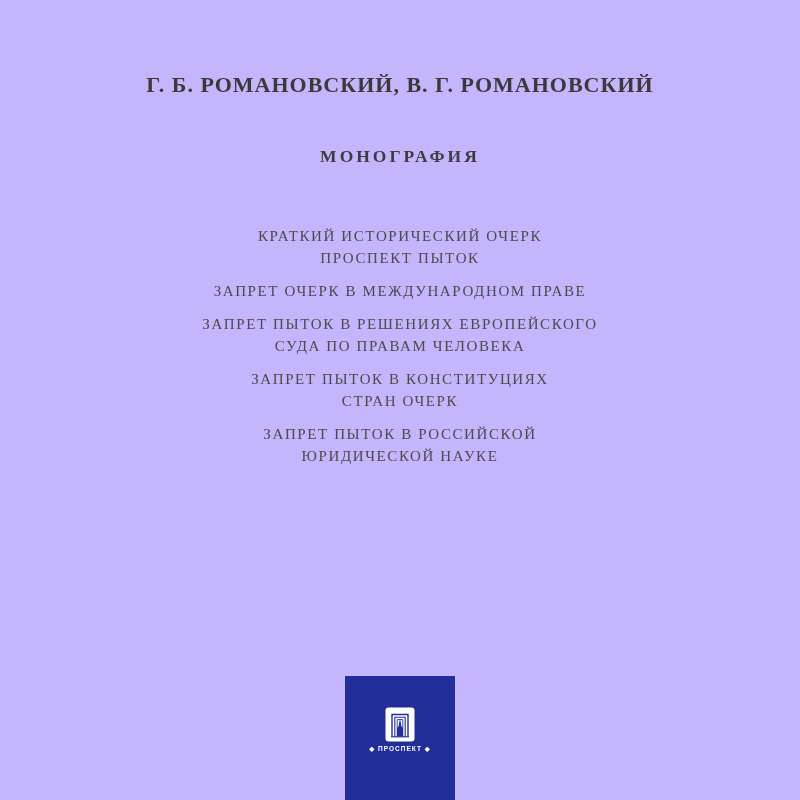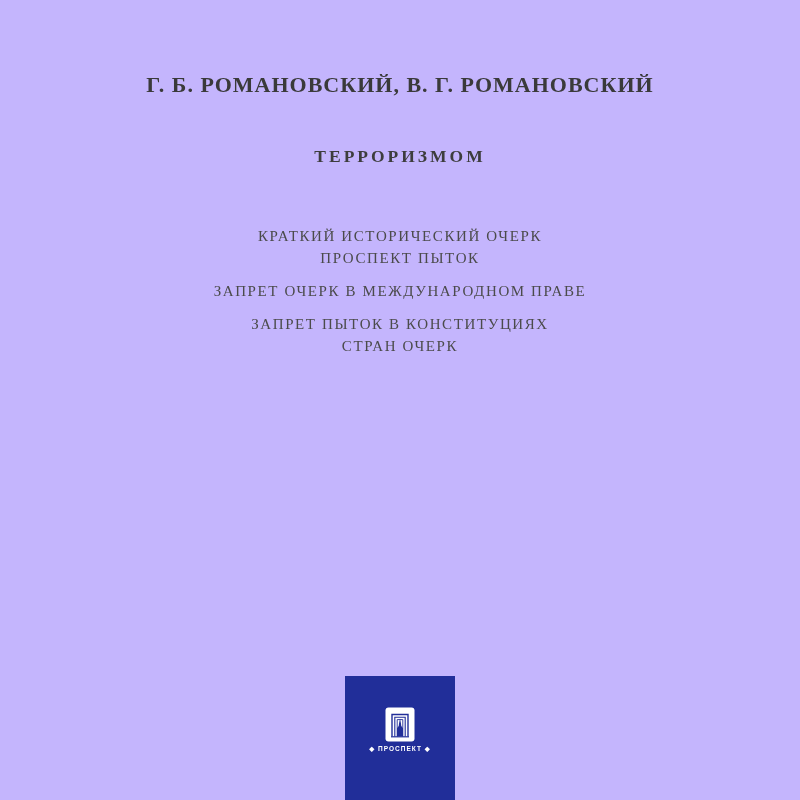--- a/index.html
+++ b/index.html
@@ -78,33 +78,41 @@
   .logo-label span { display: inline; }
 </style>
 </head>
 <body>
 
 <div class="page">
 
   <div class="authors">Г. Б. РОМАНОВСКИЙ, В. Г. РОМАНОВСКИЙ</div>
 
 
-  <div class="subtitle">ТЕРРОРИЗМОМ</div>
+  <div class="subtitle">МОНОГРАФИЯ</div>
 
   <div class="toc">
     <div class="toc-item">
       <span>КРАТКИЙ ИСТОРИЧЕСКИЙ ОЧЕРК</span>
       <span>ПРОСПЕКТ ПЫТОК</span>
     </div>
     <div class="toc-item">
       <span>ЗАПРЕТ ОЧЕРК В МЕЖДУНАРОДНОМ ПРАВЕ</span>
     </div>
     <div class="toc-item">
+      <span>ЗАПРЕТ ПЫТОК В РЕШЕНИЯХ ЕВРОПЕЙСКОГО</span>
+      <span>СУДА ПО ПРАВАМ ЧЕЛОВЕКА</span>
+    </div>
+    <div class="toc-item">
       <span>ЗАПРЕТ ПЫТОК В КОНСТИТУЦИЯХ</span>
       <span>СТРАН ОЧЕРК</span>
+    </div>
+    <div class="toc-item">
+      <span>ЗАПРЕТ ПЫТОК В РОССИЙСКОЙ</span>
+      <span>ЮРИДИЧЕСКОЙ НАУКЕ</span>
     </div>
   </div>
 
   <div class="logo">
     <svg width="30" height="35" viewBox="0 0 30 35" xmlns="http://www.w3.org/2000/svg">
       <rect x="0.5" y="0.5" width="29" height="34" rx="3" fill="#ffffff"></rect>
       <path d="M7 29.5 V7.5 H23 V29.5" fill="none" stroke="#212e99" stroke-width="1.4"></path>
       <path d="M9.8 29.5 V10.2 H20.2 V29.5" fill="none" stroke="#212e99" stroke-width="1.1"></path>
       <path d="M12.2 29.5 V12.6 H17.8 V29.5" fill="none" stroke="#212e99" stroke-width="0.9"></path>
       <path d="M15 11.5 l0.9 4.5 0.4 3 1.7 2.2 0 8.3 h-6 l0 -8.3 1.7 -2.2 0.4 -3 z" fill="#212e99"></path>

